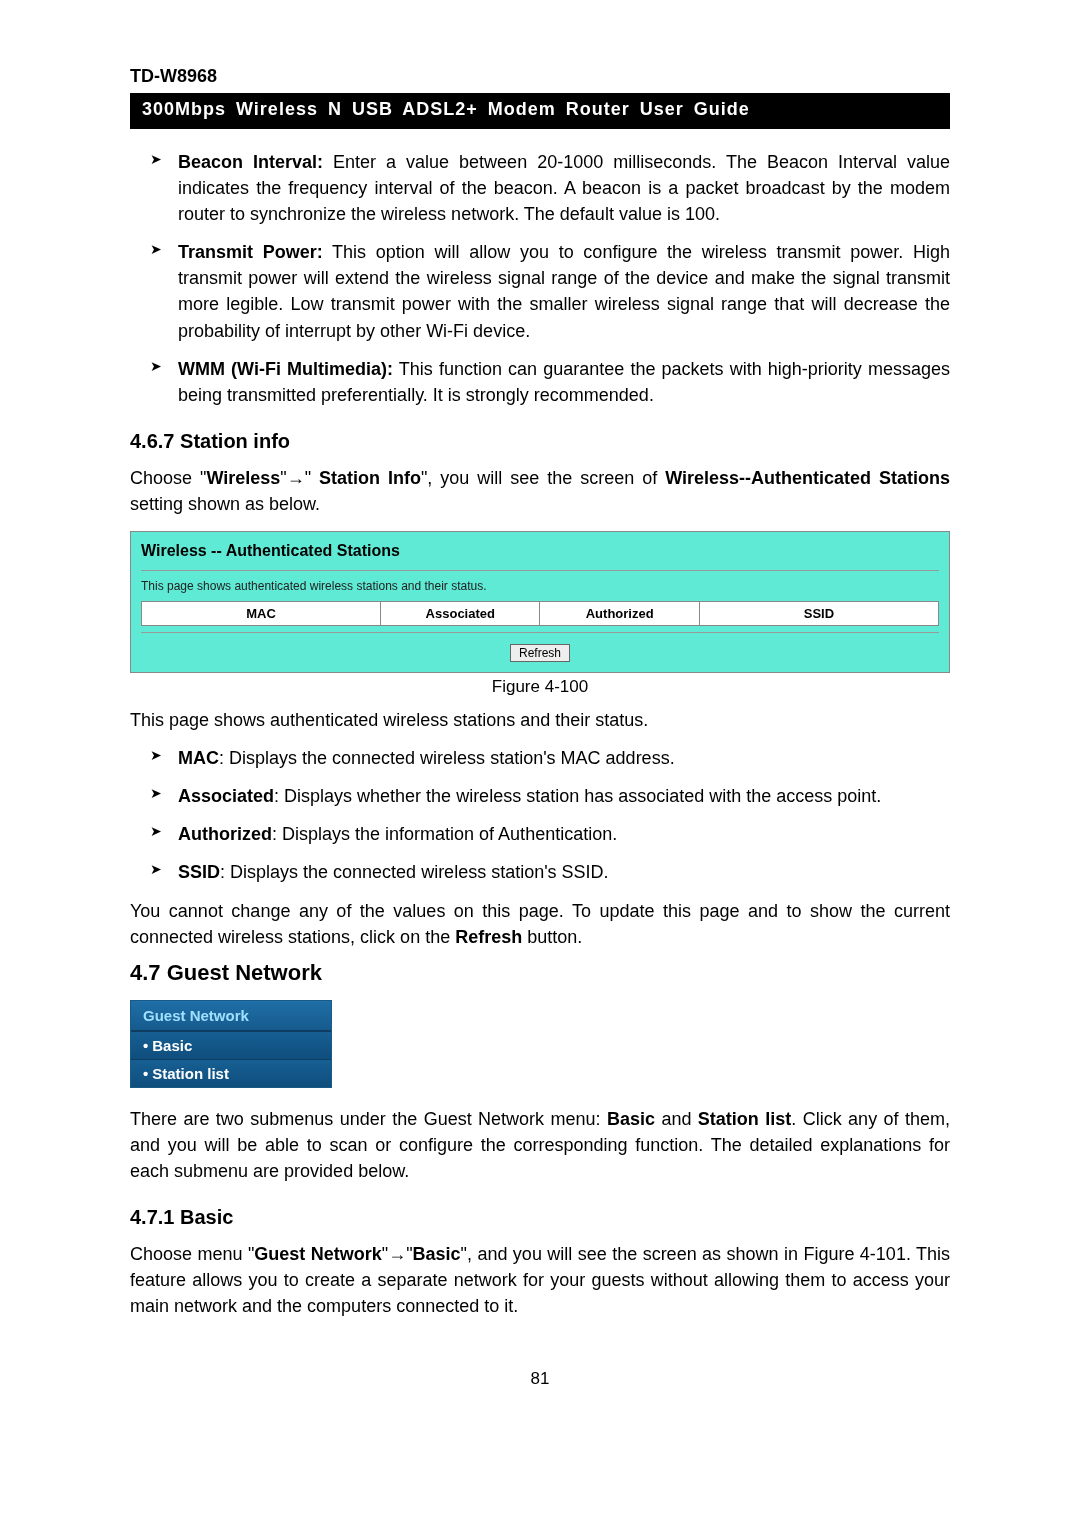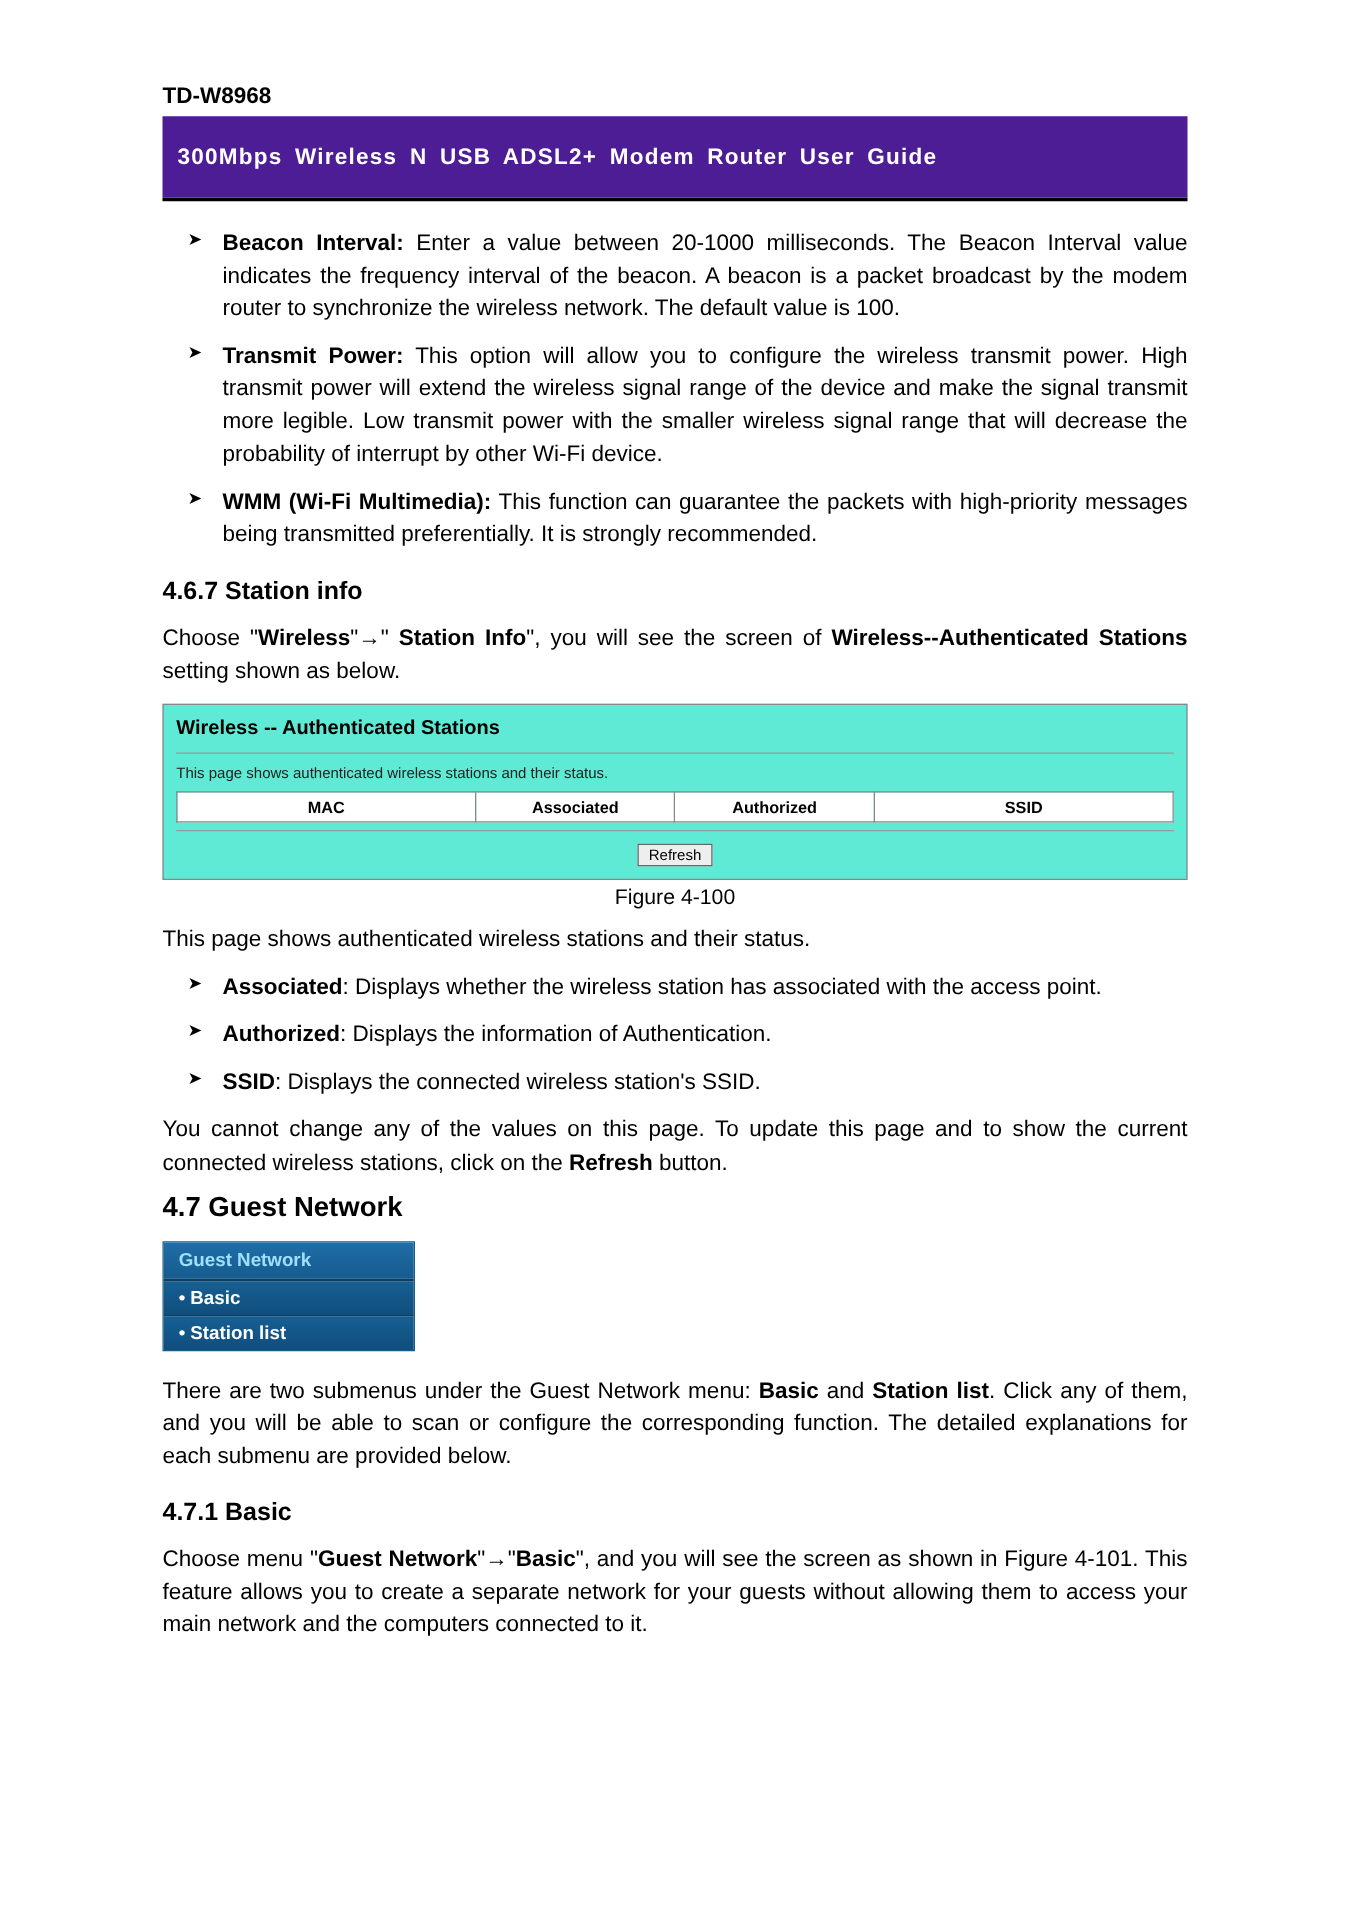--- a/index.html
+++ b/index.html
@@ -21,24 +21,24 @@
     flex-direction: column;
   }
   .header-model {
     background: #fff;
     color: #000;
     font-weight: bold;
     padding: 6px 10px 6px 0;
     font-size: 18px;
   }
   .header-title {
-    background: #4c1d95;
+    background: #000000;
     color: #fff;
     font-weight: bold;
-    padding: 22px 12px;
+    padding: 6px 12px;
     font-size: 18px;
     flex: 1;
     letter-spacing: 1px;
     word-spacing: 4px;
   }
   ul.arrow {
     list-style: none;
     padding-left: 26px;
     margin: 12px 0;
   }
@@ -199,20 +199,23 @@
     <div class="refresh-wrap">
       <button class="refresh-btn">Refresh</button>
     </div>
   </div>
   <div class="fig-caption">Figure 4-100</div>
 
   <p class="body">This page shows authenticated wireless stations and their status.</p>
 
   <ul class="arrow">
     <li>
+      <span class="bold">MAC</span><span>: Displays the connected wireless station's MAC address.</span>
+    </li>
+    <li>
       <span class="bold">Associated</span><span>: Displays whether the wireless station has associated with the access point.</span>
     </li>
     <li>
       <span class="bold">Authorized</span><span>: Displays the information of Authentication.</span>
     </li>
     <li>
       <span class="bold">SSID</span><span>: Displays the connected wireless station's SSID.</span>
     </li>
   </ul>
 
@@ -231,14 +234,15 @@
   <p class="body">
     <span>There are two submenus under the Guest Network menu: </span><span class="bold">Basic</span><span> and </span><span class="bold">Station list</span><span>. Click any of them, and you will be able to scan or configure the corresponding function. The detailed explanations for each submenu are provided below.</span>
   </p>
 
   <div class="h3">4.7.1  Basic</div>
 
   <p class="body">
     <span>Choose menu "</span><span class="bold">Guest Network</span><span>"→"</span><span class="bold">Basic</span><span>", and you will see the screen as shown in Figure 4-101. This feature allows you to create a separate network for your guests without allowing them to access your main network and the computers connected to it.</span>
   </p>
 
+  <div class="pagenum">81</div>
 
 </div>
 
 </body></html>

